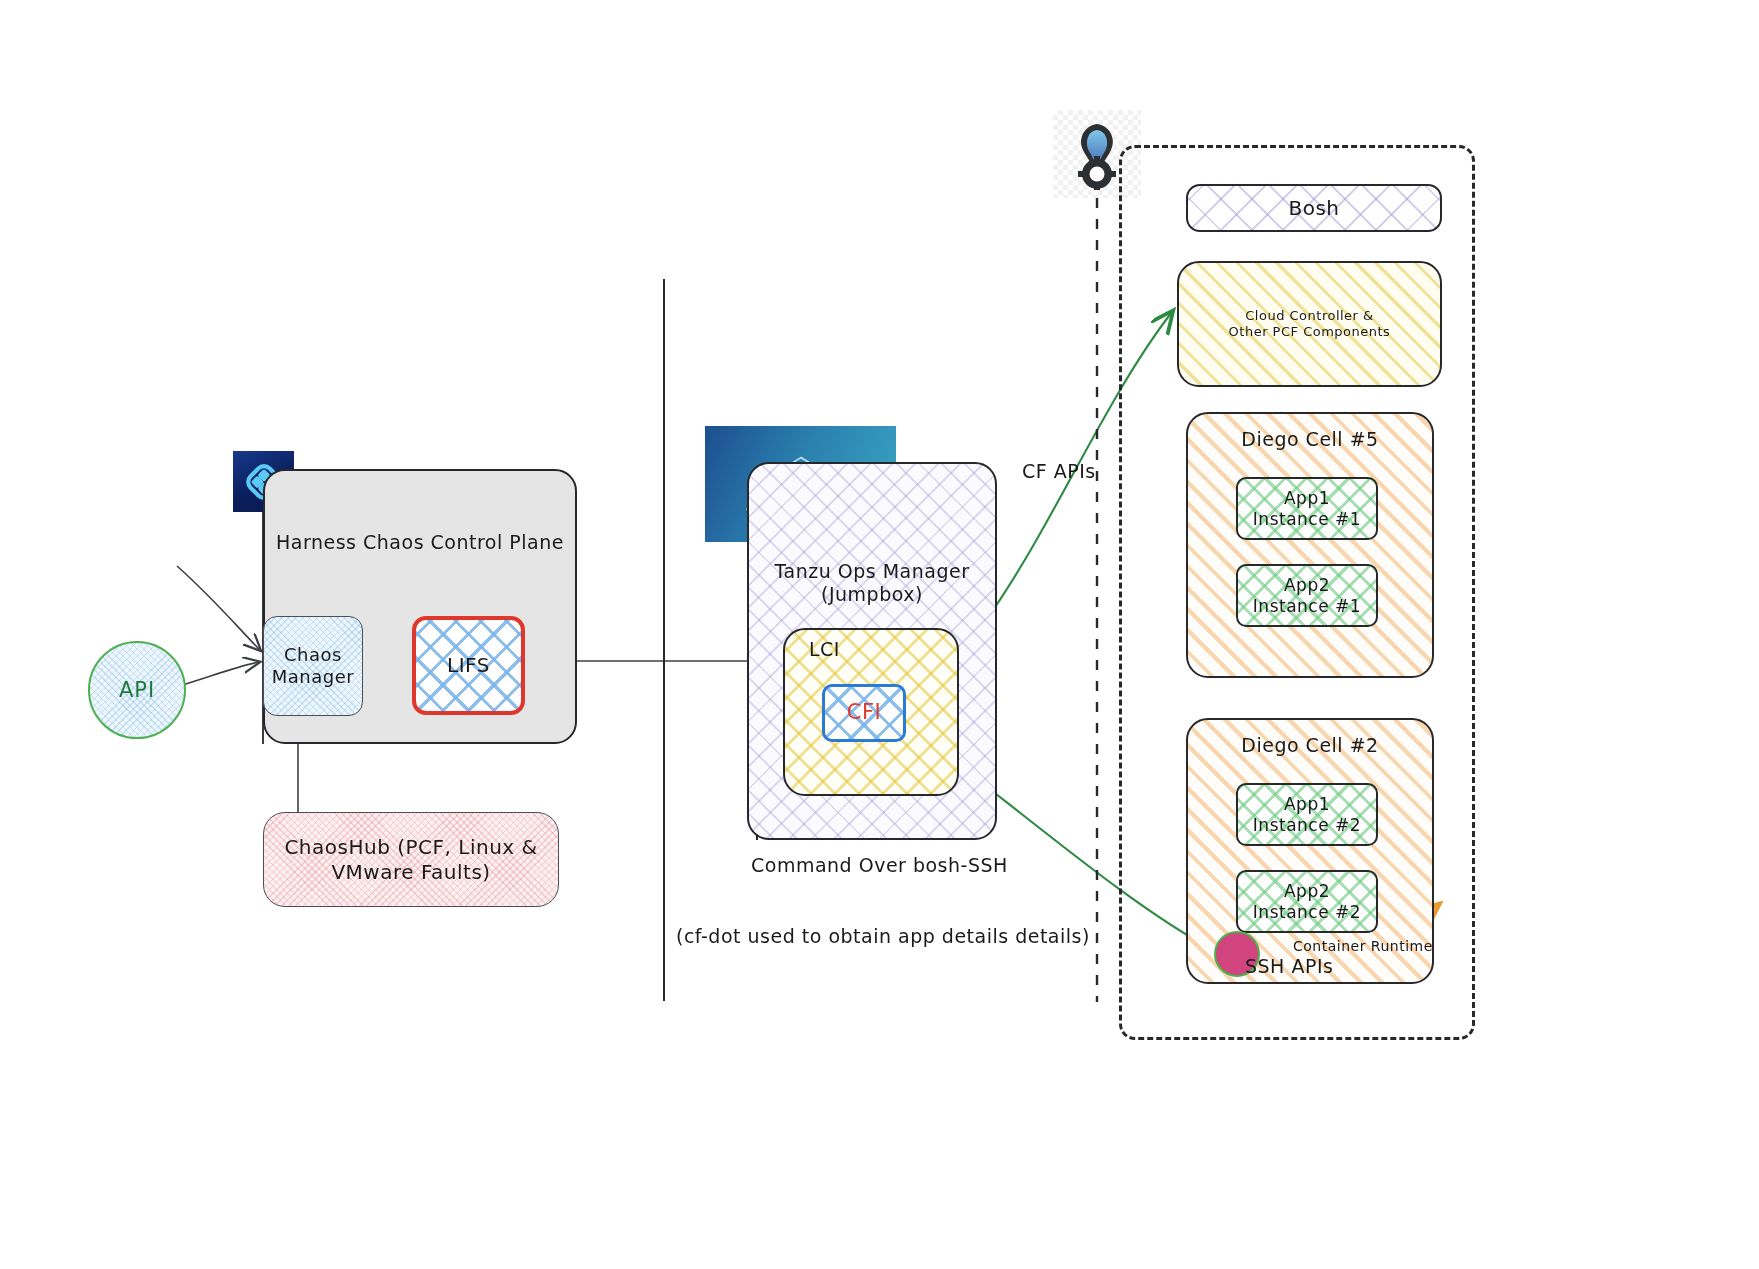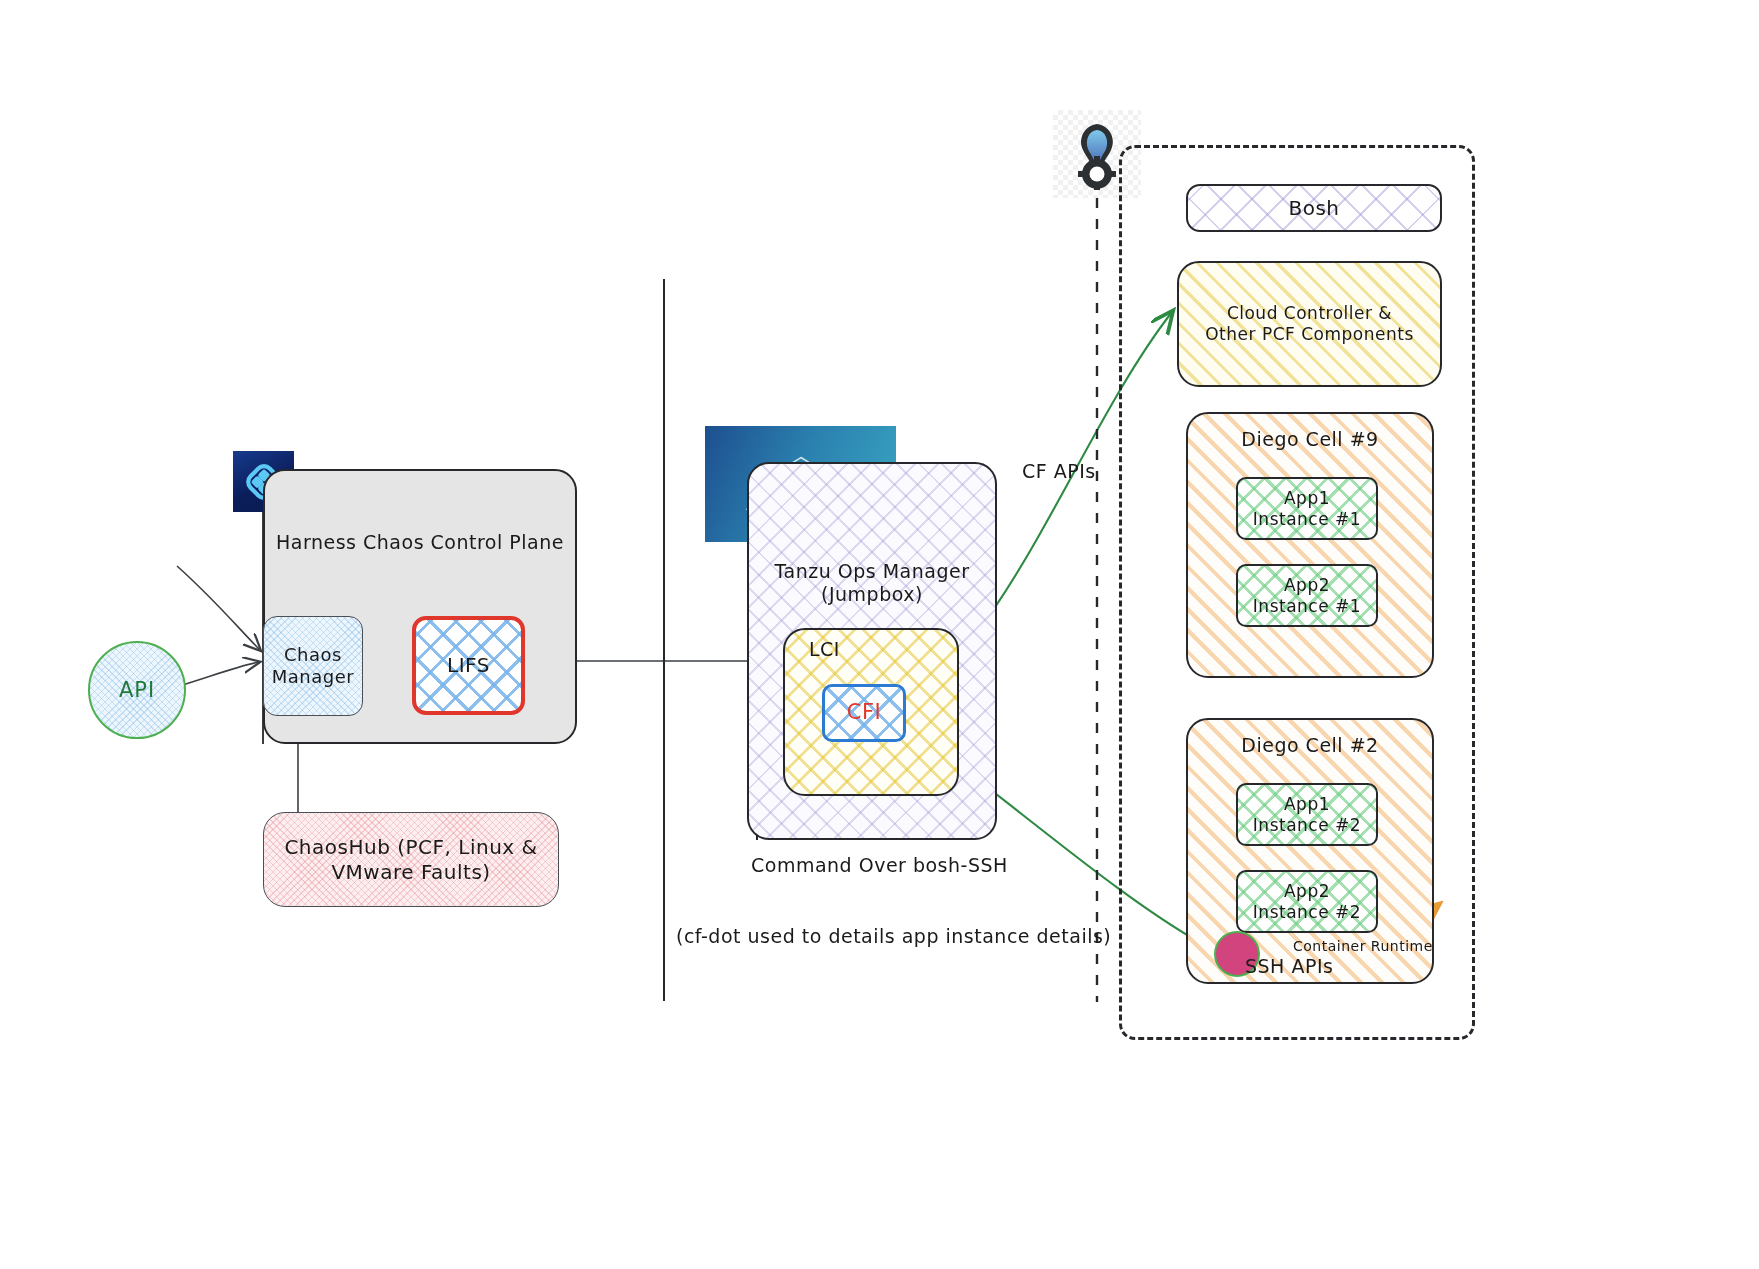--- a/index.html
+++ b/index.html
@@ -274,21 +274,21 @@
   <div class="node stroke-dark r-lg fill-yellow-cross" style="left:783px; top:628px; width:176px; height:168px; align-items:flex-start; justify-content:flex-start;">
     <span class="lbl hand" style="font-size:19px; margin:8px 0 0 24px;">LCI</span>
   </div>
 
   <div class="node stroke-blue r-sm fill-blue-cross hand" style="left:822px; top:684px; width:84px; height:58px; font-size:21px; color:#e0372c;">
     <span class="lbl">CFI</span>
   </div>
 
   <div class="ftext hand" style="left:751px; top:854px; font-size:19px;">Command Over bosh-SSH</div>
 
-  <div class="ftext hand" style="left:676px; top:925px; font-size:19px;">(cf-dot used to details app instance details)</div>
+  <div class="ftext hand" style="left:676px; top:925px; font-size:19px;">(cf-dot used to obtain app details details)</div>
 
   <div id="bosh-icon">
     <svg width="72" height="72" viewBox="0 0 72 72">
       <defs>
         <linearGradient id="bg1" x1="0" y1="0" x2="0" y2="1">
           <stop offset="0%" stop-color="#7ec8ec"></stop>
           <stop offset="100%" stop-color="#4b6fb5"></stop>
         </linearGradient>
       </defs>
       <path d="M36 6 C22 8 17 22 22 32 C25 39 30 42 30 50 L42 50 C42 42 47 39 50 32 C55 22 50 8 36 6 Z" fill="#2c3033"></path>
@@ -305,27 +305,27 @@
       </g>
     </svg>
   </div>
 
   <div id="dashed-boundary"></div>
 
   <div class="node stroke-dark r-md fill-purple-cross hand" style="left:1186px; top:184px; width:256px; height:48px; font-size:20px;">
     <span class="lbl">Bosh</span>
   </div>
 
-  <div class="node stroke-dark r-lg fill-yellow-diag hand" style="left:1177px; top:261px; width:265px; height:126px; font-size:17px; white-space:pre-line;">
+  <div class="node stroke-dark r-lg fill-yellow-diag hand" style="left:1177px; top:261px; width:265px; height:126px; font-size:13px; white-space:pre-line;">
     <span class="lbl">Cloud Controller &amp;
 Other PCF Components</span>
   </div>
 
   <div class="node stroke-dark r-lg fill-orange-diag" style="left:1186px; top:412px; width:248px; height:266px; align-items:flex-start; justify-content:center;">
-    <span class="lbl hand" style="font-size:19px; margin-top:14px;">Diego Cell #9</span>
+    <span class="lbl hand" style="font-size:19px; margin-top:14px;">Diego Cell #5</span>
   </div>
   <div class="node stroke-dark r-sm fill-green-cross hand" style="left:1236px; top:477px; width:142px; height:63px; font-size:17px; white-space:pre-line;">
     <span class="lbl">App1
 Instance #1</span>
   </div>
   <div class="node stroke-dark r-sm fill-green-cross hand" style="left:1236px; top:564px; width:142px; height:63px; font-size:17px; white-space:pre-line;">
     <span class="lbl">App2
 Instance #1</span>
   </div>
 

